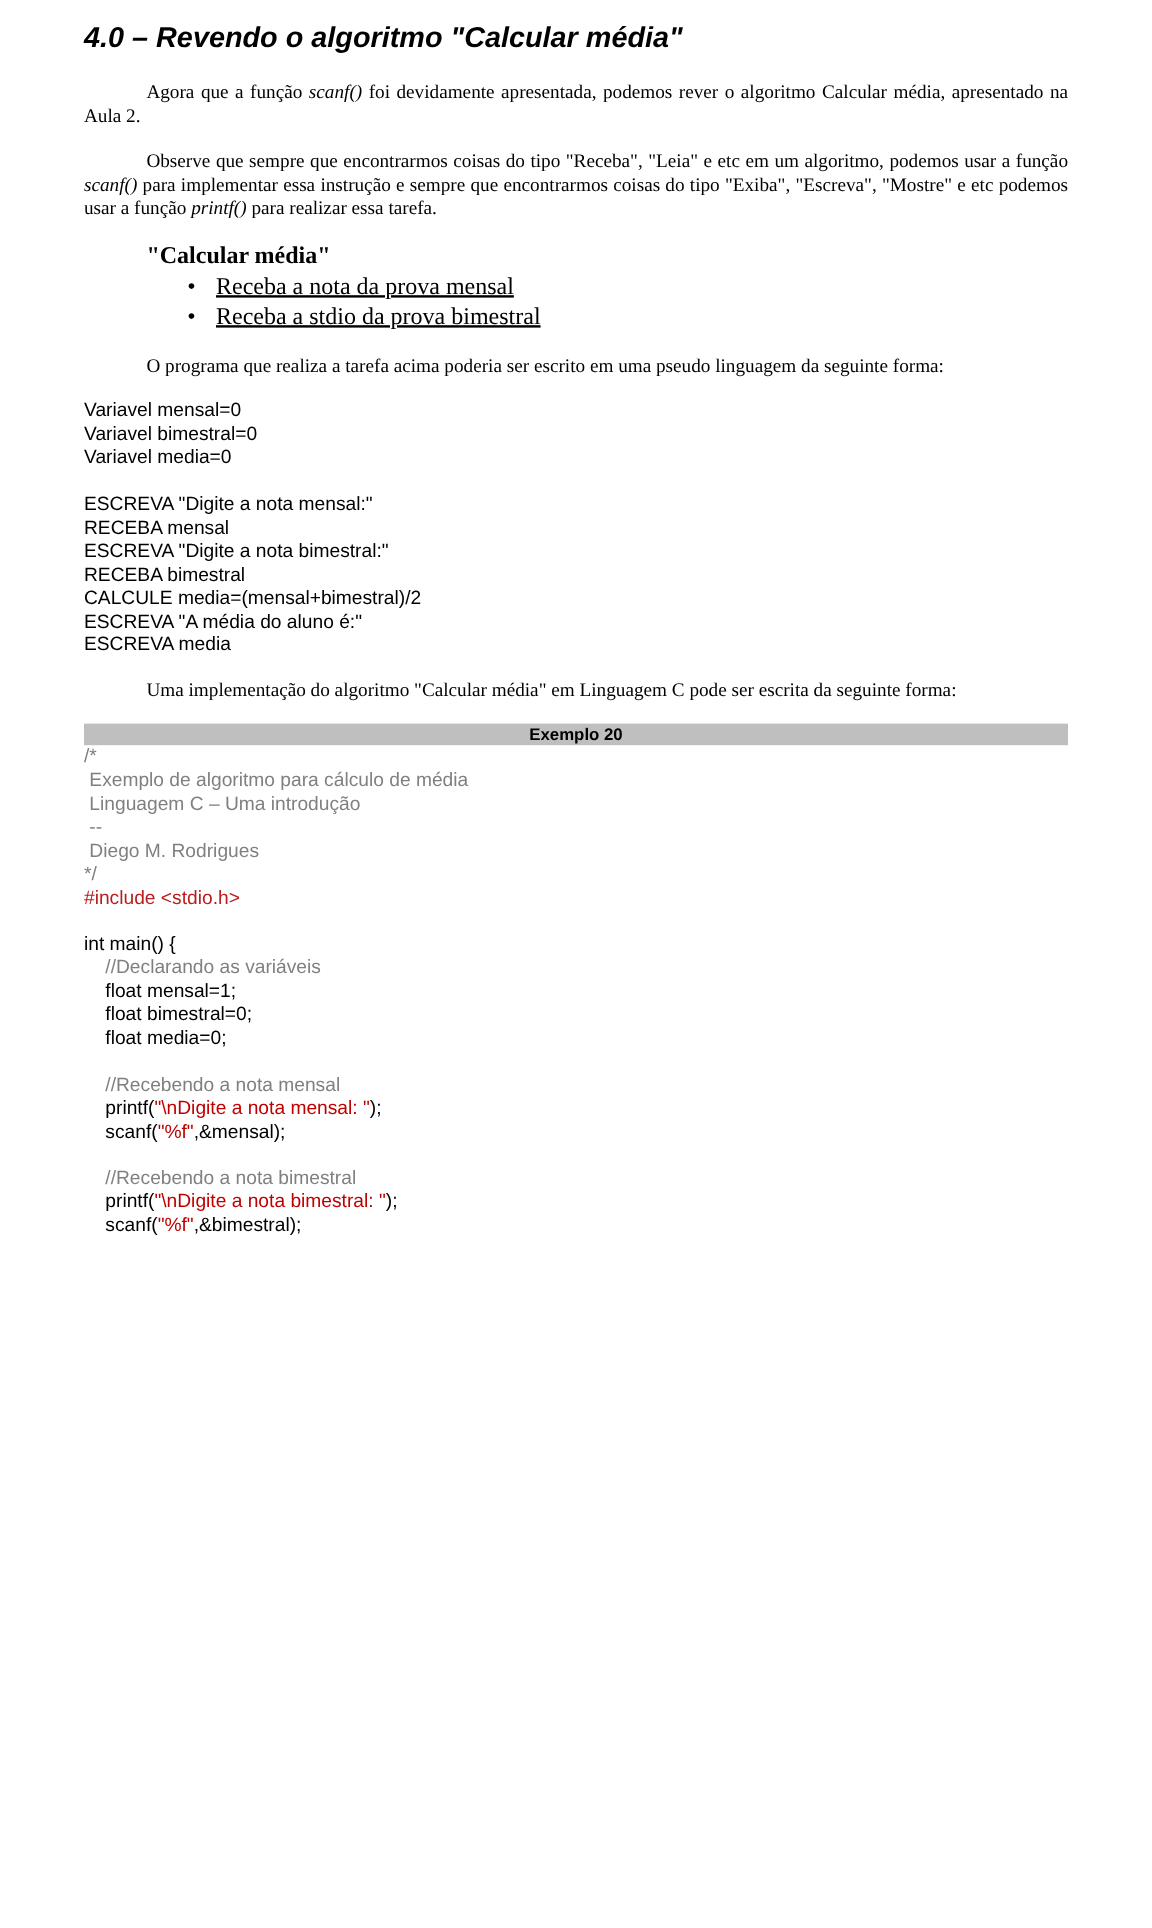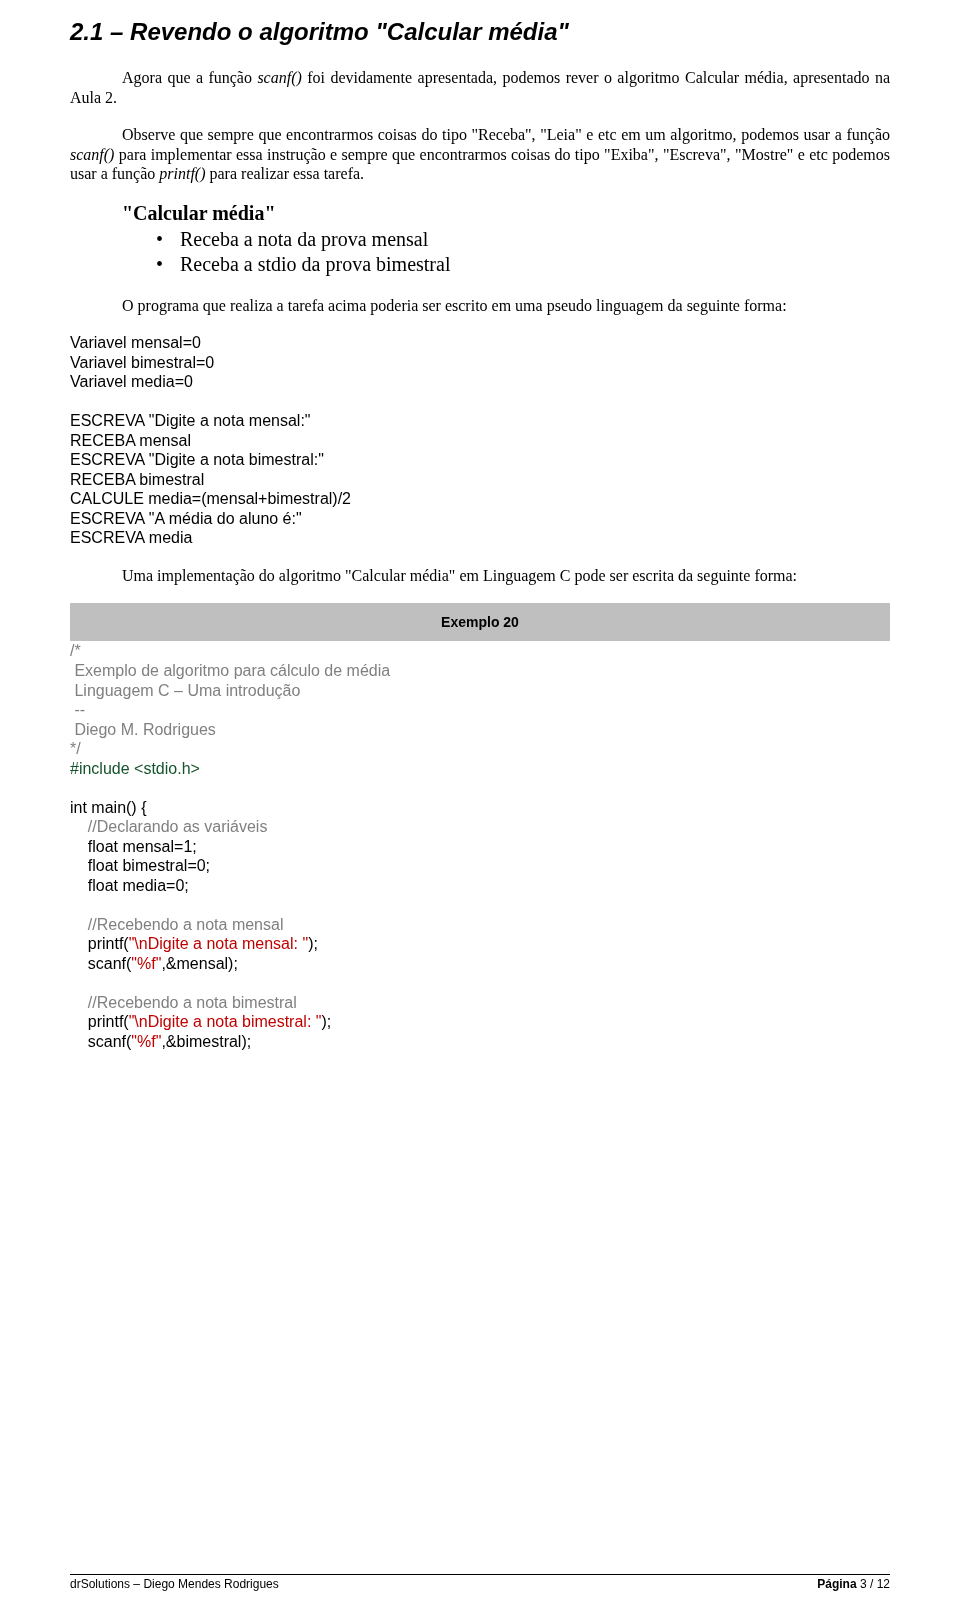--- a/index.html
+++ b/index.html
@@ -36,20 +36,21 @@
   .sub-heading {
     font-size: 20px;
     font-weight: bold;
     margin: 4px 0 2px 52px;
   }
   ul.bullets {
     margin: 0 0 18px 0;
     padding-left: 110px;
     font-size: 20px;
     line-height: 1.28;
+    text-decoration: underline;
   }
   ul.bullets li {
     list-style: none;
     position: relative;
     padding-left: 0;
   }
   ul.bullets li::before {
     content: "•";
     position: absolute;
     left: -24px;
@@ -62,25 +63,25 @@
     line-height: 1.22;
     margin: 0 0 18px 0;
     white-space: pre;
   }
   .example-bar {
     background: #bfbfbf;
     font-family: Arial, Helvetica, sans-serif;
     font-weight: bold;
     font-size: 14px;
     text-align: center;
-    padding: 11px 0;
+    padding: 1px 0;
     margin: 2px 0 0 0;
   }
   .code-comment { color: #808080; }
-  .code-blue { color: #14532d; }
+  .code-blue { color: #b91c1c; }
   .code-red { color: #c00000; }
 
   .footer {
     position: absolute;
     bottom: 16px;
     left: 70px;
     right: 70px;
     border-top: 1.5px solid #000;
     padding-top: 2px;
     font-family: Arial, Helvetica, sans-serif;
@@ -89,21 +90,21 @@
     justify-content: space-between;
   }
   .footer .right .pagina { font-weight: bold; }
 </style>
 </head>
 <body>
 
 <div class="page">
 
   <h2 class="section-title">
-    <span>2.1</span>
+    <span>4.0</span>
     <span> – </span>
     <span>Revendo o algoritmo "Calcular média"</span>
   </h2>
 
   <p class="body indent">
     <span>Agora que a função </span><span class="italic">scanf()</span><span> foi devidamente apresentada, podemos rever o algoritmo Calcular média, apresentado na Aula 2.</span>
   </p>
 
   <p class="body indent">
     <span>Observe que sempre que encontrarmos coisas do tipo "Receba", "Leia" e etc em um algoritmo, podemos usar a função </span><span class="italic">scanf()</span><span> para implementar essa instrução e sempre que encontrarmos coisas do tipo "Exiba", "Escreva", "Mostre" e etc podemos usar a função </span><span class="italic">printf()</span><span> para realizar essa tarefa.</span>
@@ -148,20 +149,14 @@
 <span>    float media=0;</span>
 
 <span class="code-comment">    //Recebendo a nota mensal</span>
 <span><span>    printf(</span><span class="code-red">"\nDigite a nota mensal: "</span><span>);</span></span>
 <span><span>    scanf(</span><span class="code-red">"%f"</span><span>,&amp;mensal);</span></span>
 
 <span class="code-comment">    //Recebendo a nota bimestral</span>
 <span><span>    printf(</span><span class="code-red">"\nDigite a nota bimestral: "</span><span>);</span></span>
 <span><span>    scanf(</span><span class="code-red">"%f"</span><span>,&amp;bimestral);</span></span></pre>
 
-  <div class="footer">
-    <div class="left">drSolutions – Diego Mendes Rodrigues</div>
-    <div class="right">
-      <span class="pagina">Página </span><span>3 / 12</span>
-    </div>
-  </div>
 
 </div>
 
 </body></html>

